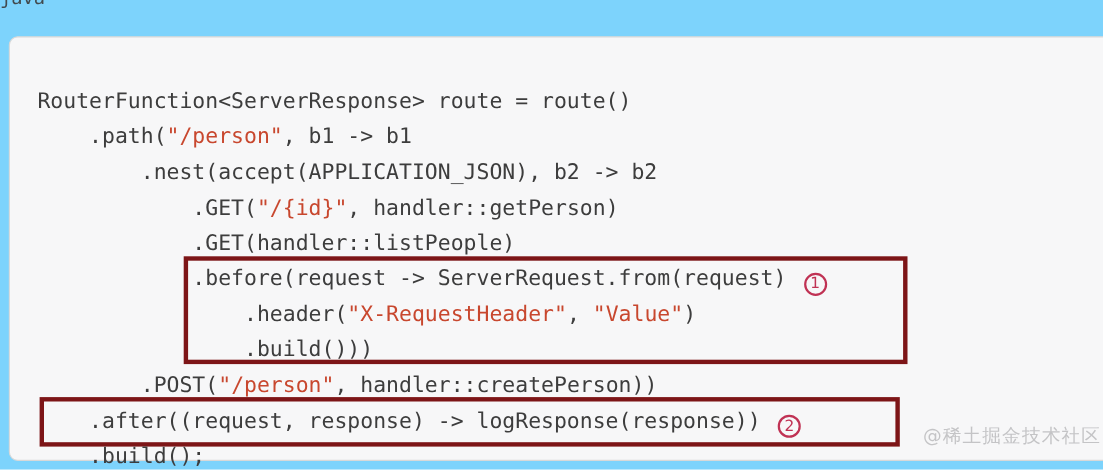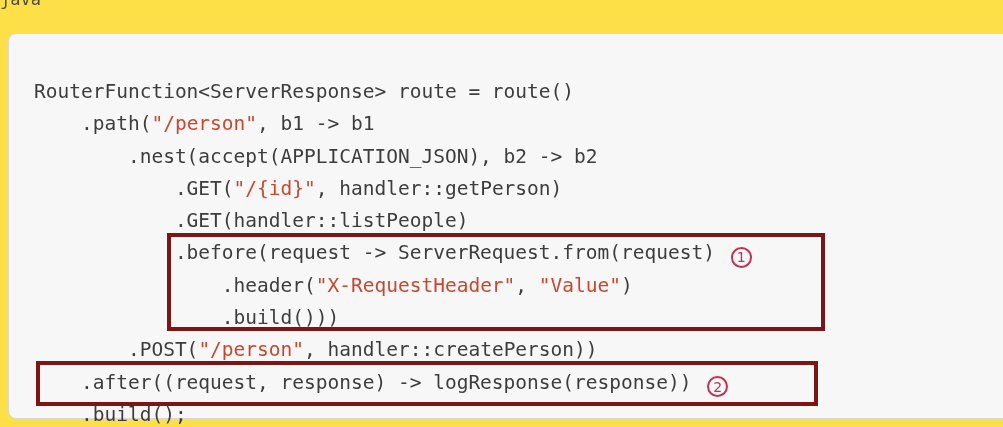--- a/index.html
+++ b/index.html
@@ -5,21 +5,21 @@
   html, body {
     margin: 0;
     padding: 0;
     background: #ffffff;
   }
   .page {
     position: relative;
     width: 1003px;
     height: 427px;
     overflow: hidden;
-    background: #fde047;
+    background: #7dd3fc;
     font-family: "DejaVu Sans Mono", "Liberation Mono", monospace;
   }
   
   .top-fragment {
     position: absolute;
     left: 0;
     top: 0;
     width: 60px;
     height: 11px;
     overflow: hidden;
@@ -102,15 +102,16 @@
   <div class="top-fragment">
     <span>java</span>
   </div>
 
   <div class="code-block">
     <div class="anno-box box1"></div>
     <div class="anno-box box2"></div>
 
     <pre class="code-content"><div class="code-line"><span>RouterFunction&lt;ServerResponse&gt; route = route()</span></div><div class="code-line"><span>    .path(</span><span class="tok-string">"/person"</span><span>, b1 -&gt; b1</span></div><div class="code-line"><span>        .nest(accept(APPLICATION_JSON), b2 -&gt; b2</span></div><div class="code-line"><span>            .GET(</span><span class="tok-string">"/{id}"</span><span>, handler::getPerson)</span></div><div class="code-line"><span>            .GET(handler::listPeople)</span></div><div class="code-line"><span>            .before(request -&gt; ServerRequest.from(request) </span><span class="callout">1</span></div><div class="code-line"><span>                .header(</span><span class="tok-string">"X-RequestHeader"</span><span>, </span><span class="tok-string">"Value"</span><span>)</span></div><div class="code-line"><span>                .build()))</span></div><div class="code-line"><span>        .POST(</span><span class="tok-string">"/person"</span><span>, handler::createPerson))</span></div><div class="code-line"><span>    .after((request, response) -&gt; logResponse(response)) </span><span class="callout">2</span></div><div class="code-line"><span>    .build();</span></div></pre>
 
+    <div class="watermark">@稀土掘金技术社区</div>
   </div>
 
 </div>
 
 </body></html>

